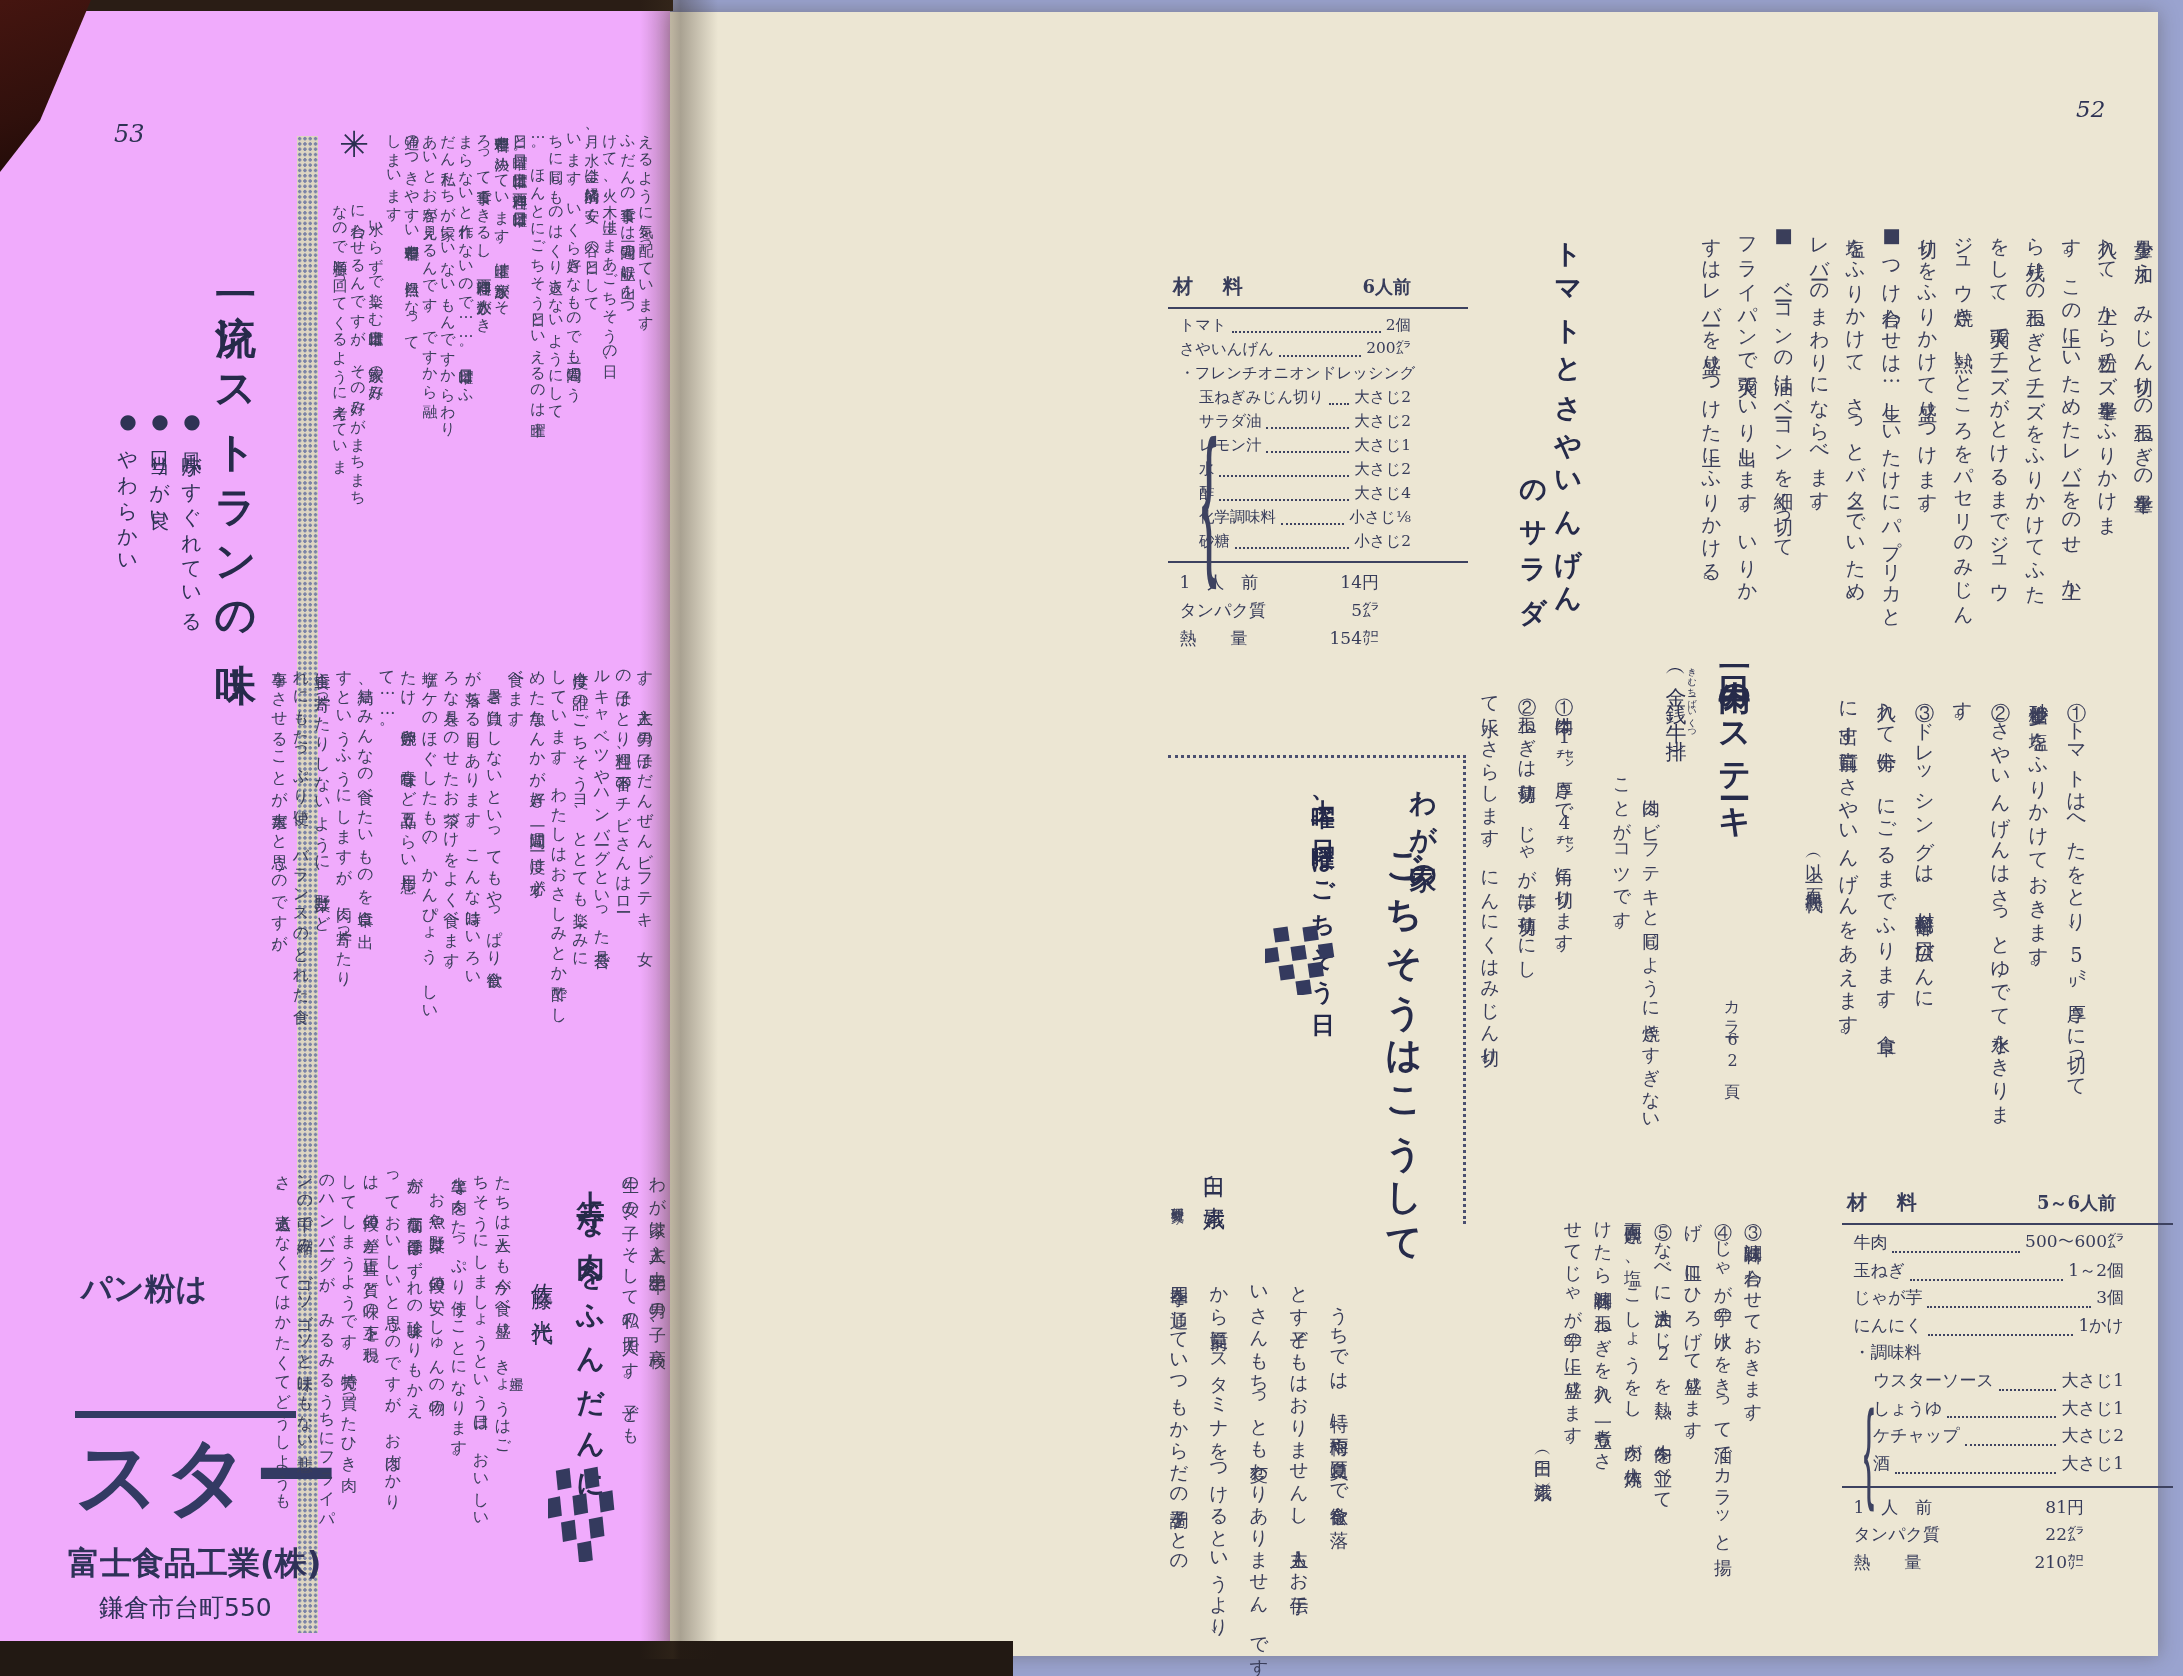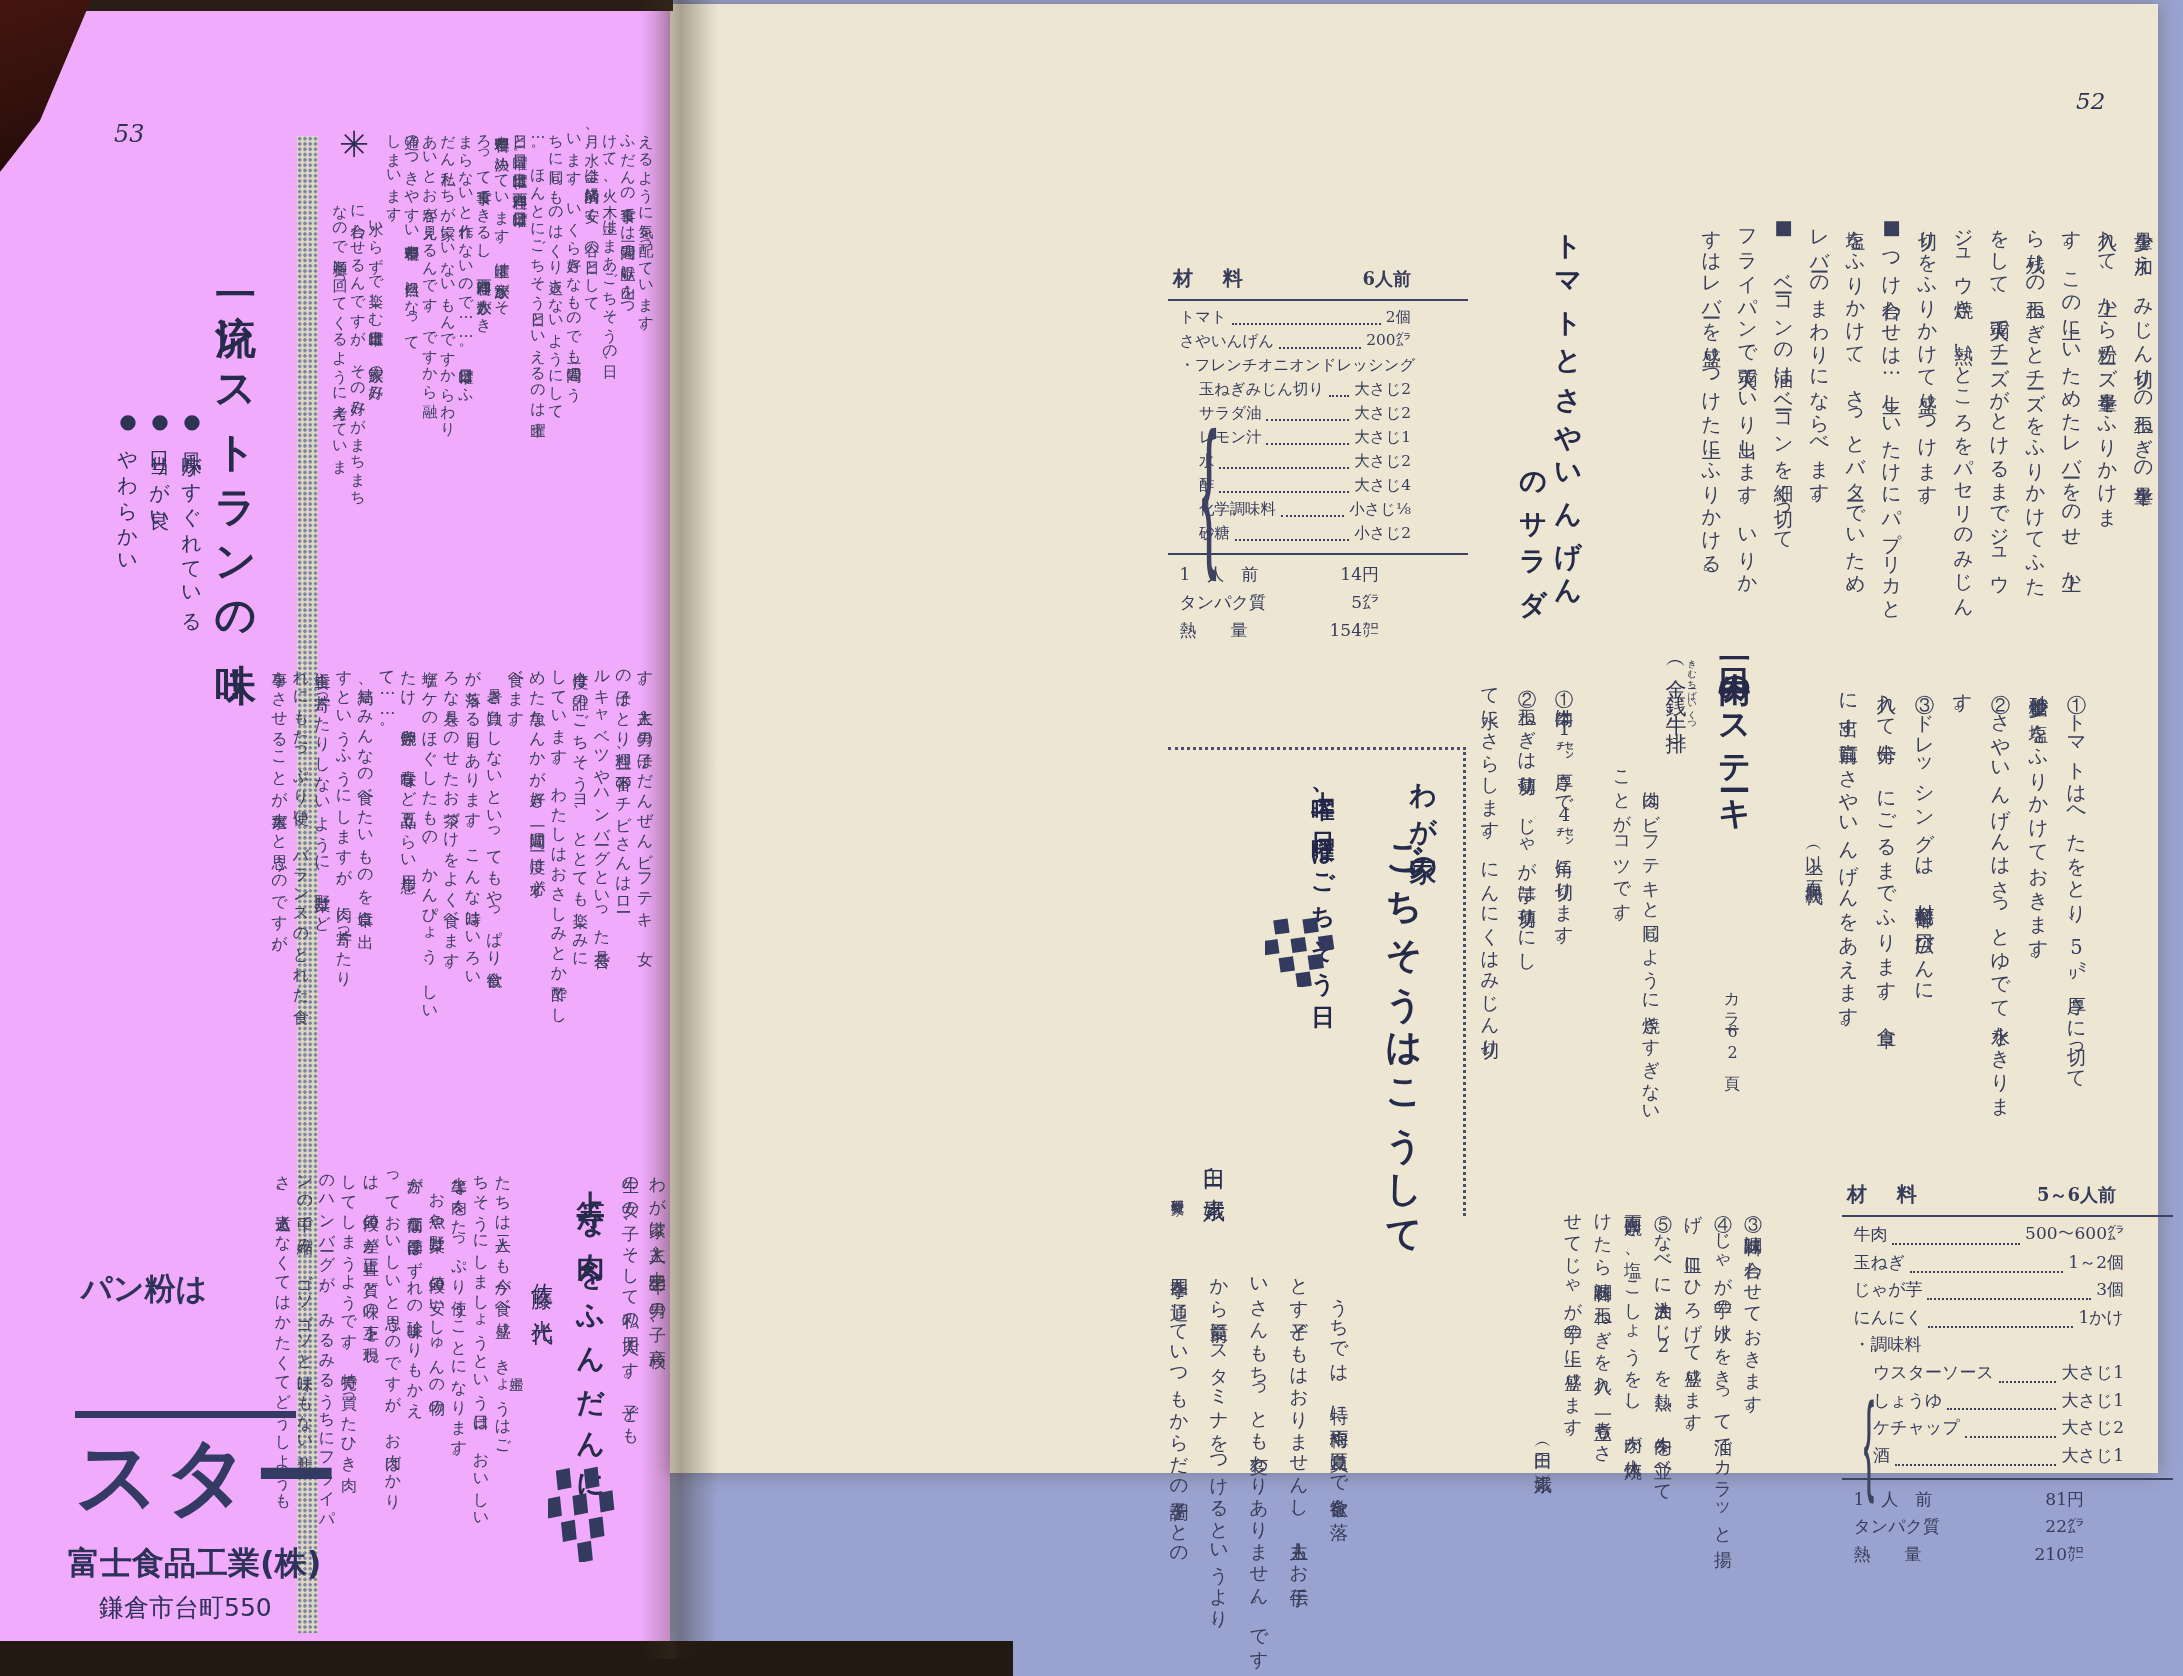--- a/index.html
+++ b/index.html
@@ -5,21 +5,21 @@
   html,body{margin:0;padding:0;}
   body{
     width:2183px;height:1677px;position:relative;overflow:hidden;
     background:#9aa3cf;
     font-family:"DejaVu Serif", serif;
     color:#3a3e5a;
   }
   .abs{position:absolute;}
   .page{position:absolute;box-shadow:0 0 18px rgba(60,50,30,.35);}
   #left-page{left:0;top:9.7px;width:670px;height:1631px;background:#f0abfc;}
-  #right-page{left:670px;top:4px;width:1488px;height:1469px;background:#ece6d3;}
+  #right-page{left:670px;top:12px;width:1488px;height:1644px;background:#ece6d3;}
   #strip-dark-bottom{left:0;top:1641px;width:1013px;height:36px;background:#221913;}
   #strip-top{left:0;top:0;width:673px;height:10.5px;background:#2a1d15;}
   #corner-tl{left:0;top:0;width:91px;height:172px;background:linear-gradient(160deg,#451510 0%,#30100c 60%,#1d0a07 100%);clip-path:polygon(0 0,100% 0,44% 70%,0 100%);z-index:6;}
   #gutter{left:640px;top:0;width:78px;height:1659px;z-index:5;pointer-events:none;
     background:linear-gradient(to right,rgba(70,55,35,0) 0%,rgba(70,55,35,.30) 42%,rgba(40,30,20,.34) 52%,rgba(70,55,35,0) 100%);}
 
   
   .vflow{position:absolute;writing-mode:vertical-rl;text-orientation:upright;}
   .vflow>div{line-height:var(--pitch,21px);letter-spacing:var(--ls,1.6px);font-size:var(--fs,16px);white-space:nowrap;}
   .vtext{position:absolute;writing-mode:vertical-rl;text-orientation:upright;white-space:nowrap;}

